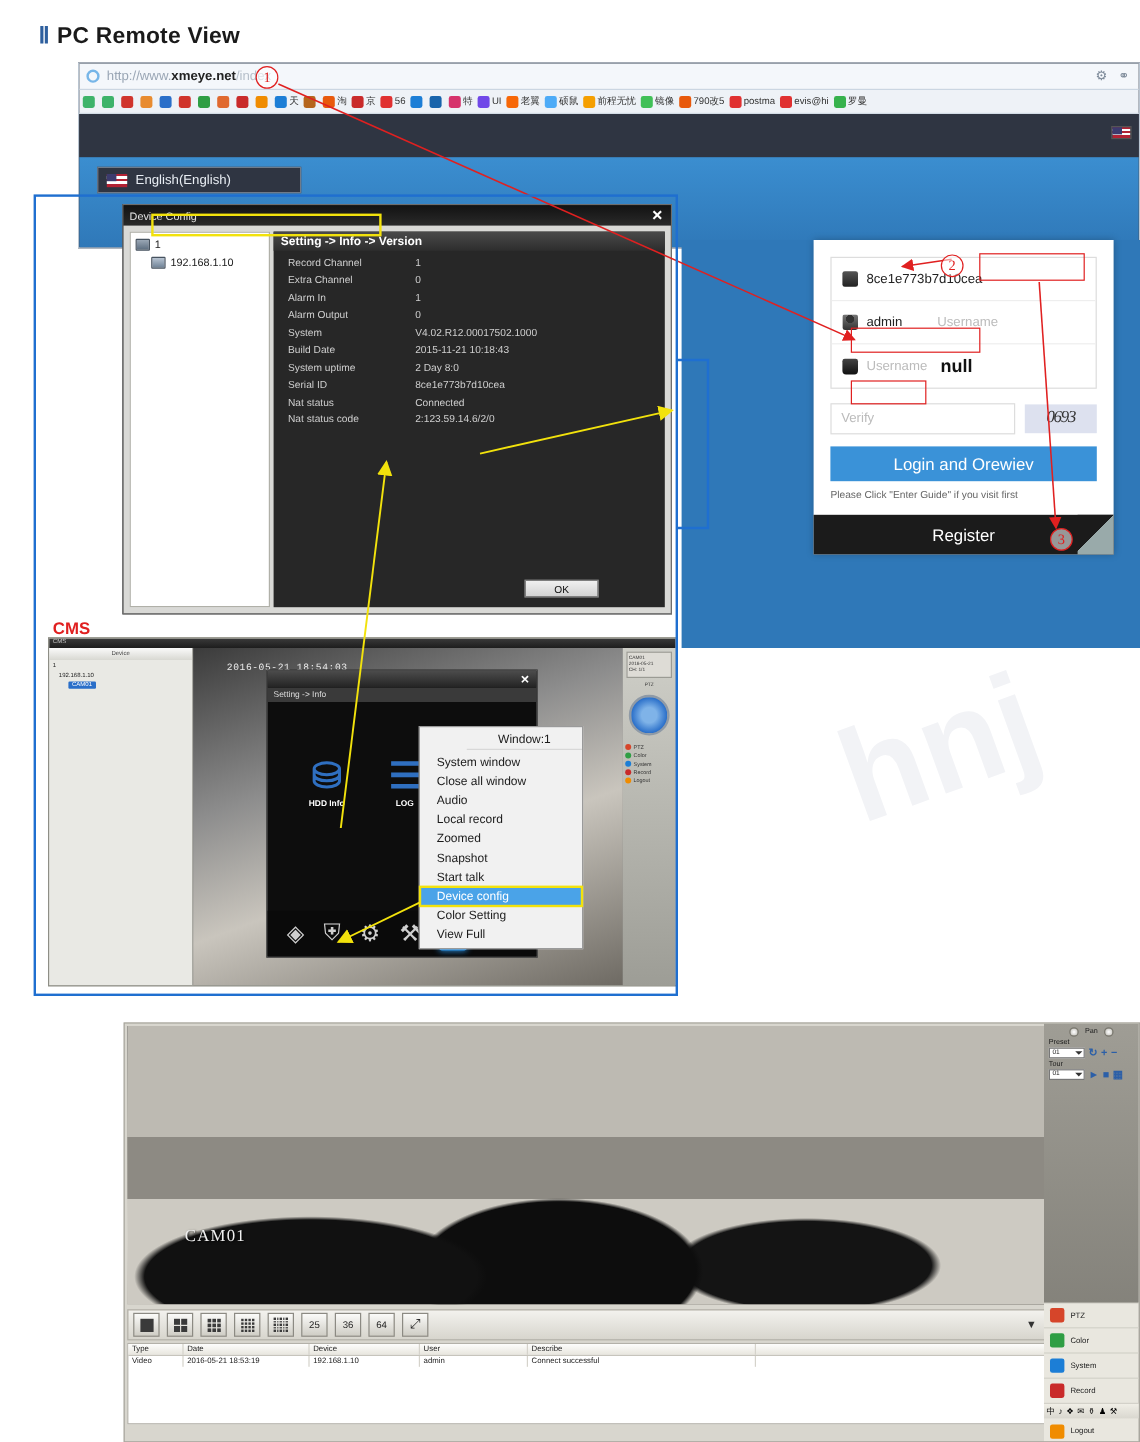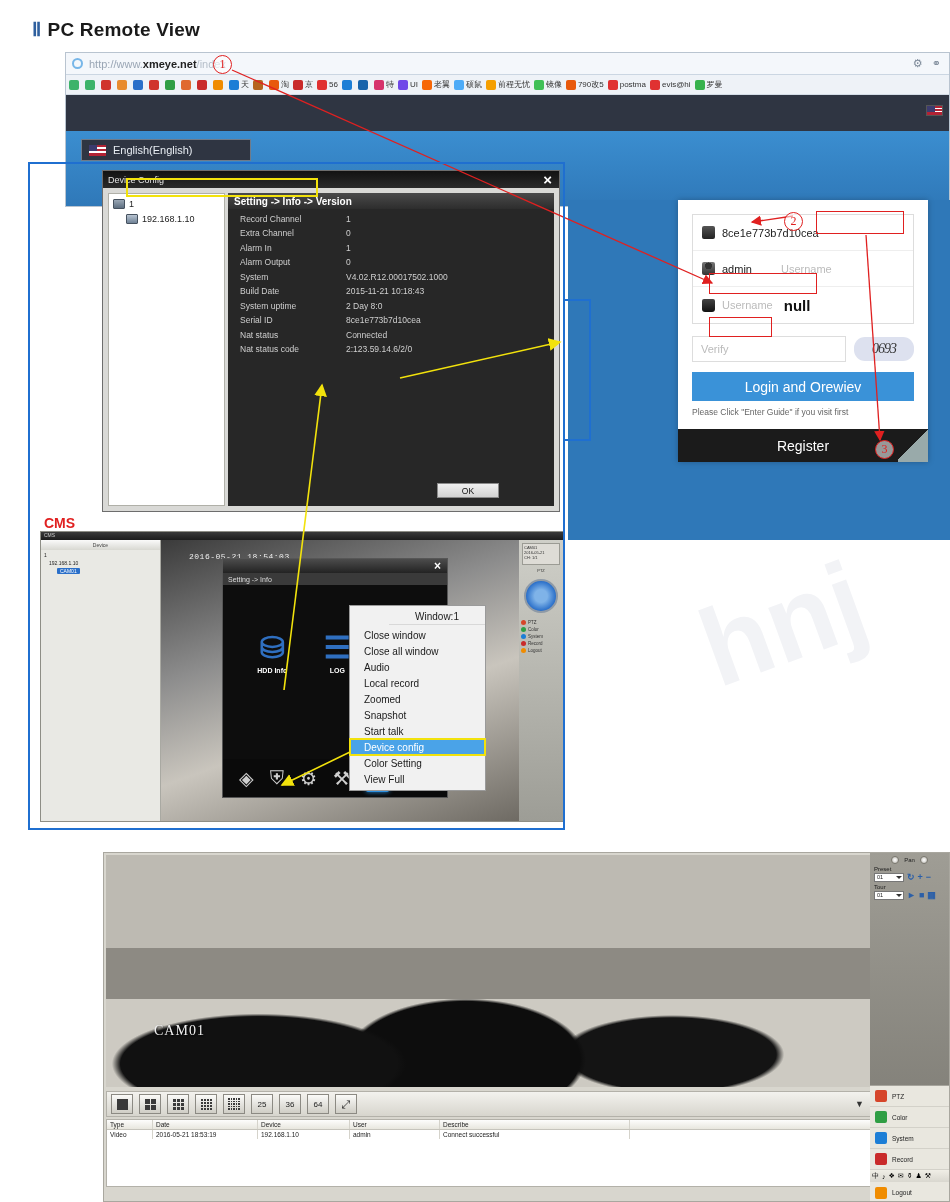--- a/index.html
+++ b/index.html
@@ -78,21 +78,21 @@
   .fld { height:36px; display:flex; align-items:center; gap:7px; padding:0 9px; border-bottom:1px solid #eee; position:relative;}
   .fld:last-child { border-bottom:none; }
   .fld .ic { width:13px; height:13px; }
   .fld .val { font-size:11px; color:#222; }
   .fld .ph  { font-size:11px; color:#bbb; position:absolute; left:88px; }
   .fld .null { font-size:15px; font-weight:bold; color:#111; margin-left:4px;}
   #verifyrow { margin:12px 14px 0 14px; display:flex; align-items:center; gap:8px; }
   #verifyInput { flex:1; height:26px; border:1px solid #ddd; display:flex; align-items:center;
                  padding-left:8px; font-size:11px; color:#bbb;}
   #captcha { width:60px;height:24px;background:#dde1ef; display:flex;align-items:center;justify-content:center;
-             font-size:14px; font-style:italic; color:#333; letter-spacing:-1px; font-family:"Liberation Serif",serif;border-radius:11px;}
+             font-size:14px; font-style:italic; color:#333; letter-spacing:-1px; font-family:"Liberation Serif",serif;}
   #loginBtn { margin:10px 14px 0 14px; height:29px; background:#3a92d8; color:#fff;
               display:flex; align-items:center; justify-content:center; font-size:14px; }
   #hintTxt { margin:6px 14px 12px 14px; font-size:8.5px; color:#666; }
   #regbar { background:#1b1b1b; height:33px; display:flex; align-items:center; justify-content:center;
             color:#fff; font-size:14px; position:relative;}
   #regbar .qr { position:absolute; right:0; top:0; width:30px;height:33px;
                 background:linear-gradient(135deg,#1b1b1b 48%,#9aa 48%); }
 
   
   #cmsLabel { position:absolute; left:44px; top:515px; font-size:14px; font-weight:bold; color:#e02020; }
@@ -497,21 +497,21 @@
             <span>Logout</span>
           </div>
         </div>
     </div>
   </div>
 </div>
 
 <div id="ctxMenu">
   <div class="mi title">Window:1</div>
   <div id="ctxItems">
-      <div class="mi">Close window</div>
+      <div class="mi">System window</div>
       <div class="mi">Close all window</div>
       <div class="mi">Audio</div>
       <div class="mi">Local record</div>
       <div class="mi">Zoomed</div>
       <div class="mi">Snapshot</div>
       <div class="mi">Start talk</div>
       <div class="mi sel">Device config</div>
       <div class="mi">Color Setting</div>
       <div class="mi">View Full</div>
     </div>

